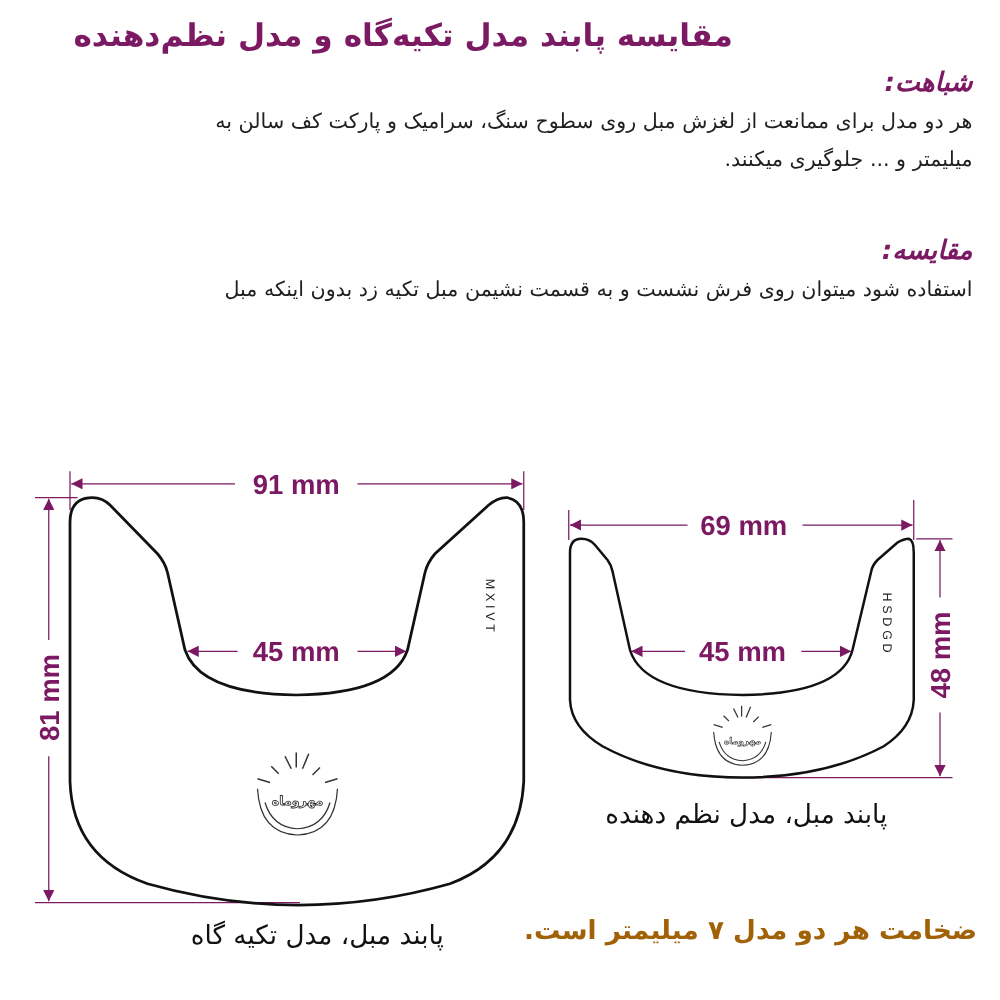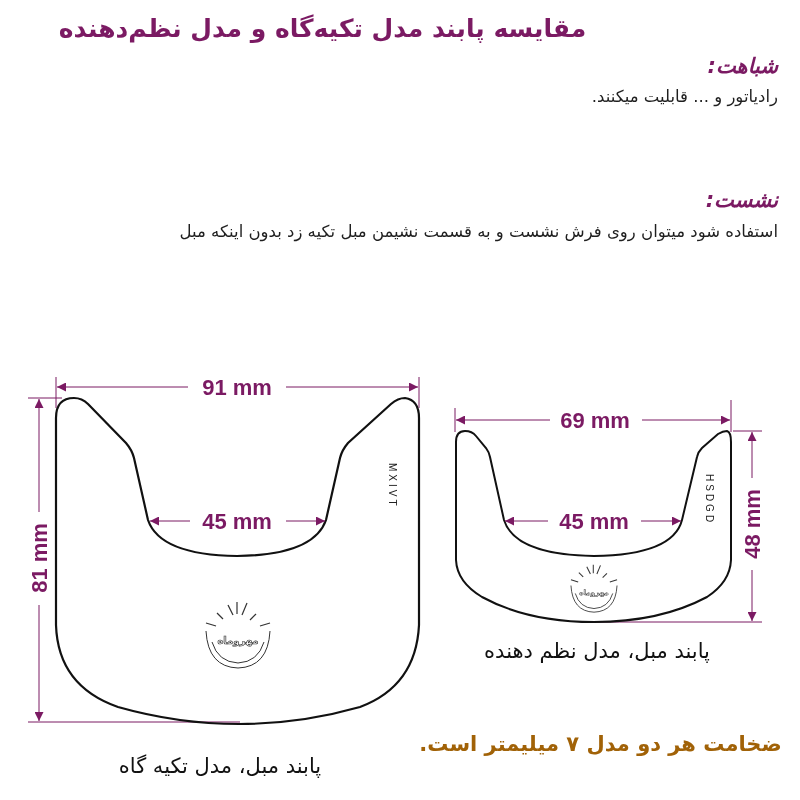--- a/index.html
+++ b/index.html
@@ -82,21 +82,21 @@
     }
     .caption {
       position: absolute;
       direction: rtl;
       font-weight: normal;
       font-size: 21px;
       color: #111;
       white-space: nowrap;
       margin: 0;
     }
-    #caption-large { left: 85px; top: 754px; width: 270px; text-align: center; }
+    #caption-large { left: 85px; top: 736px; width: 270px; text-align: right; }
     #caption-small { left: 452px; top: 639px; width: 290px; text-align: center; }
     .thickness-note {
       position: absolute;
       left: 418px;
       top: 732px;
       width: 365px;
       direction: rtl;
       text-align: center;
       font-weight: bold;
       font-size: 21px;
@@ -105,24 +105,25 @@
       margin: 0;
     }
   </style>
 </head>
 <body>
 
 <h1 class="title">مقایسه پابند مدل تکیه‌گاه و مدل نظم‌دهنده</h1>
 
 <h2 class="section-heading" id="heading-similarity">شباهت:</h2>
 <p class="section-body" id="body-similarity">
-  <span class="line">رادیاتور و ... قابلیت میکنند.</span>
+  <span class="line">هر دو مدل برای ممانعت از لغزش مبل روی سطوح سنگ، سرامیک و پارکت کف سالن به</span>
+  <span class="line">میلیمتر و ... جلوگیری میکنند.</span>
 </p>
 
-<h2 class="section-heading" id="heading-difference">نشست:</h2>
+<h2 class="section-heading" id="heading-difference">مقایسه:</h2>
 <p class="section-body" id="body-difference">
   <span class="line">استفاده شود میتوان روی فرش نشست و به قسمت نشیمن مبل تکیه زد بدون اینکه مبل</span>
 </p>
 
 <svg class="diagram" width="800" height="800" viewBox="0 0 800 800">
   <defs>
     <marker id="arr" viewBox="0 0 10 10" refX="10" refY="5" markerWidth="9" markerHeight="9" orient="auto-start-reverse" markerUnits="userSpaceOnUse">
       <path d="M0,0 L10,5 L0,10 z" fill="#7b1a63"></path>
     </marker>
   </defs>

